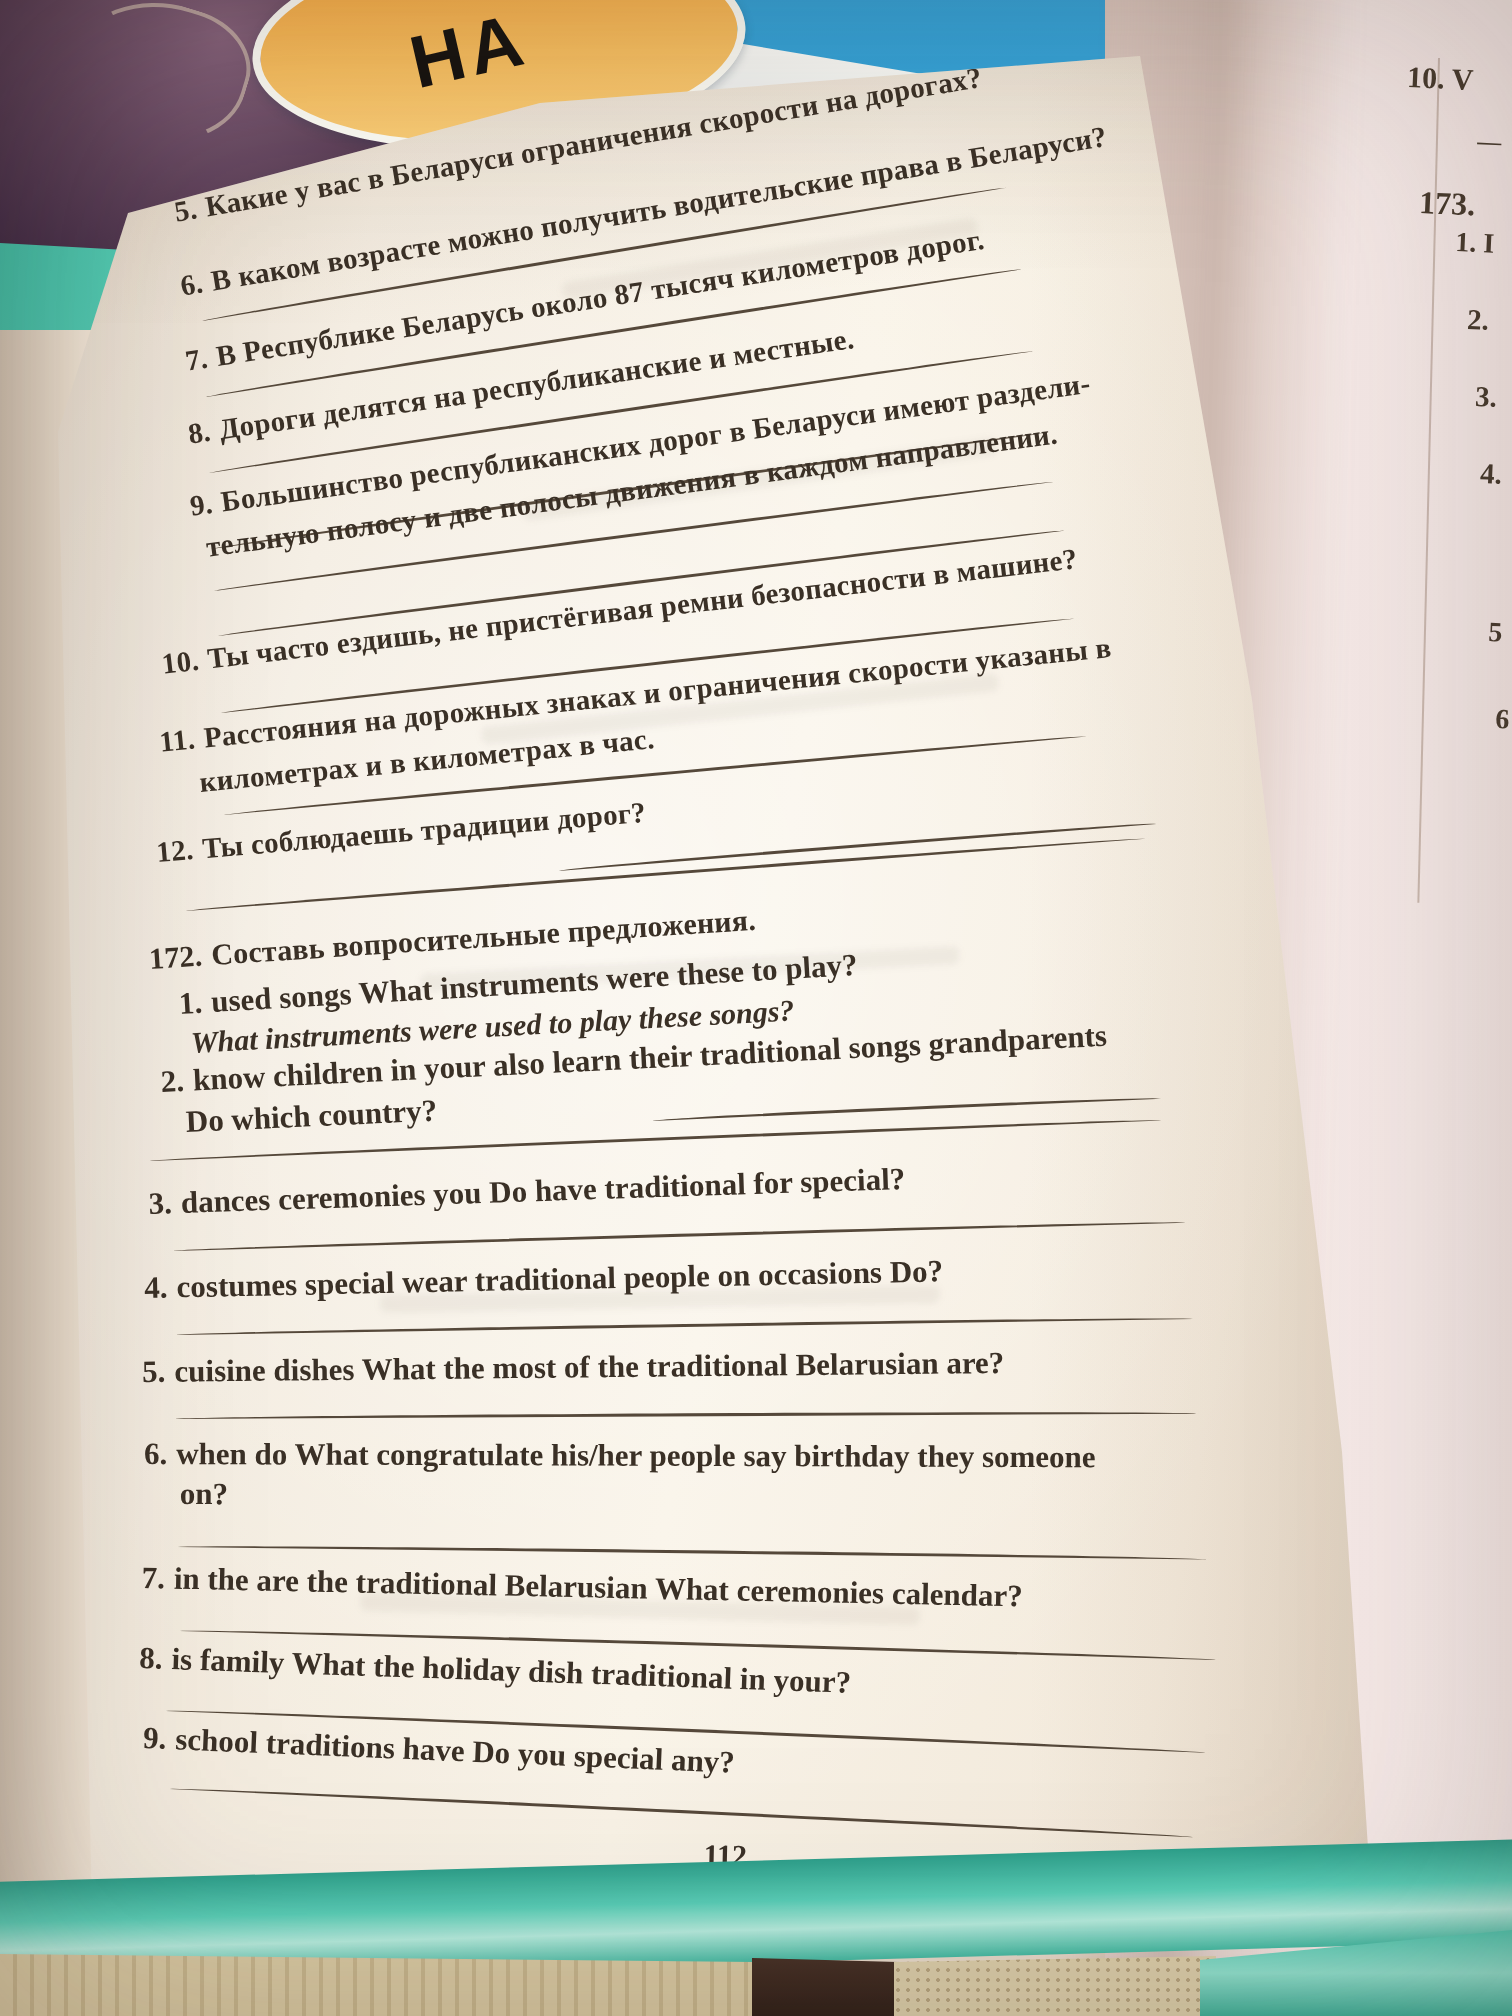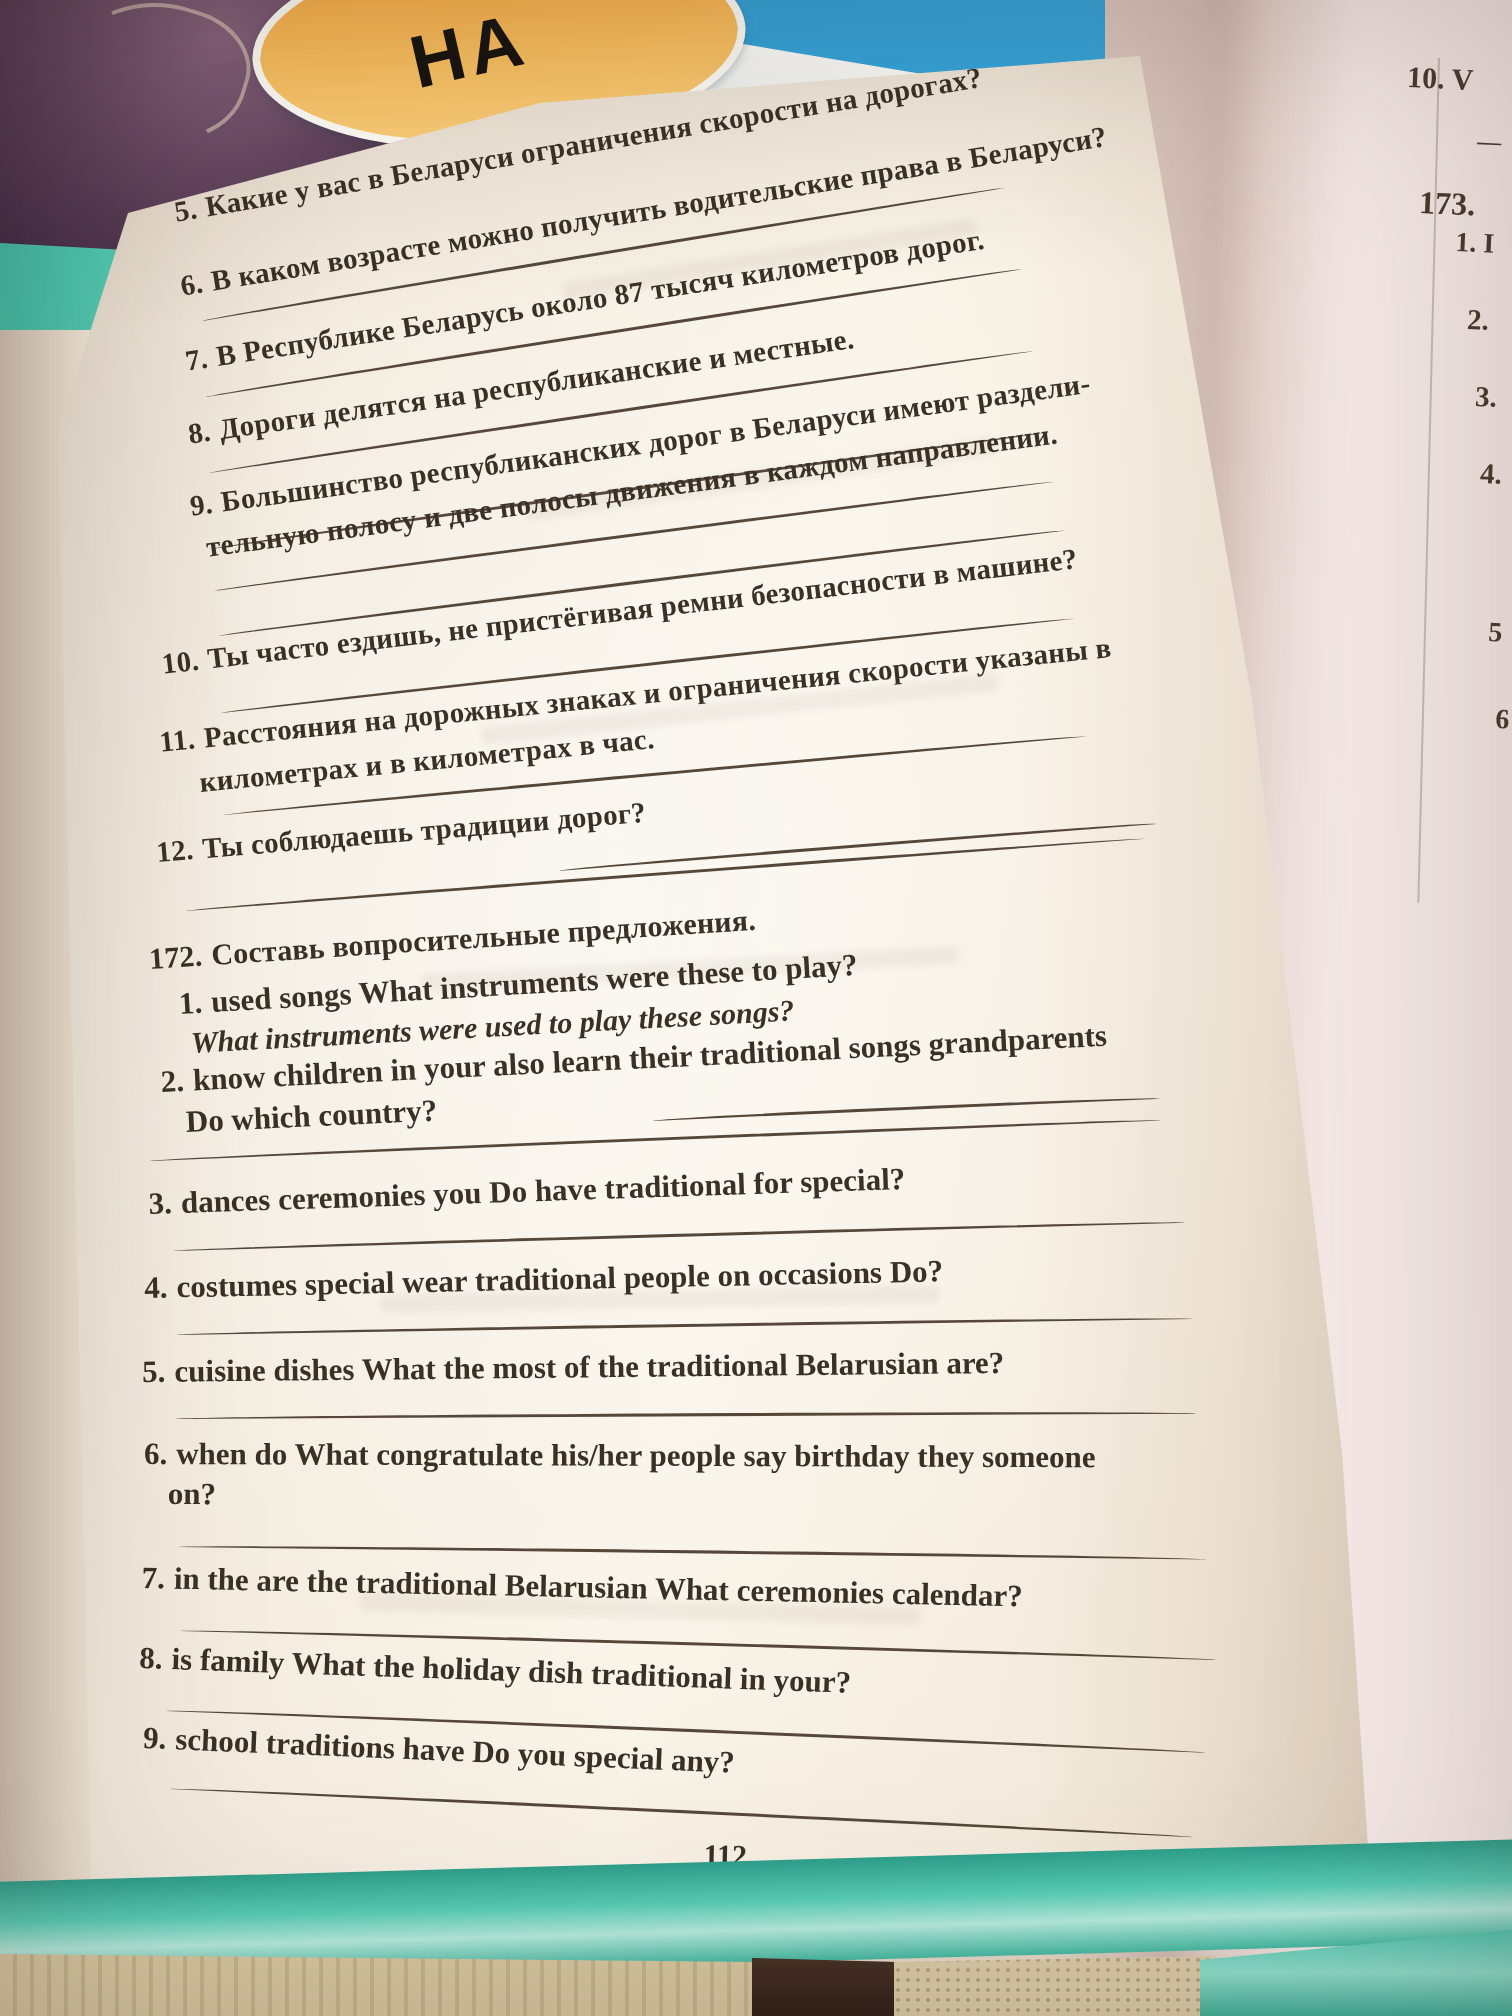--- a/index.html
+++ b/index.html
@@ -164,21 +164,21 @@
     <div class="t en" style="left:148px;top:1186px;transform:rotate(-1.9deg);"><span class="num">3.</span><span>dances ceremonies you Do have traditional for special?</span></div>
     <div class="ul" style="left:172px;top:1248px;width:1014px;transform:rotate(-1.6deg);"></div>
 
     <div class="t en" style="left:144px;top:1270px;transform:rotate(-1.2deg);"><span class="num">4.</span><span>costumes special wear traditional people on occasions Do?</span></div>
     <div class="ul" style="left:175px;top:1332px;width:1018px;transform:rotate(-0.9deg);"></div>
 
     <div class="t en" style="left:142px;top:1354px;transform:rotate(-0.6deg);"><span class="num">5.</span><span>cuisine dishes What the most of the traditional Belarusian are?</span></div>
     <div class="ul" style="left:174px;top:1416px;width:1022px;transform:rotate(-0.3deg);"></div>
 
     <div class="t en" style="left:144px;top:1436px;transform:rotate(0.2deg);"><span class="num">6.</span><span>when do What congratulate his/her people say birthday they someone</span></div>
-    <div class="t en" style="left:168px;top:1476px;transform:rotate(0.3deg);">on?</div>
+    <div class="t en" style="left:180px;top:1476px;transform:rotate(0.3deg);">on?</div>
     <div class="ul" style="left:178px;top:1544px;width:1030px;transform:rotate(0.7deg);"></div>
 
     <div class="t en" style="left:142px;top:1560px;transform:rotate(1.2deg);"><span class="num">7.</span><span>in the are the traditional Belarusian What ceremonies calendar?</span></div>
     <div class="ul" style="left:180px;top:1628px;width:1036px;transform:rotate(1.6deg);"></div>
 
     <div class="t en" style="left:140px;top:1640px;transform:rotate(2deg);"><span class="num">8.</span><span>is family What the holiday dish traditional in your?</span></div>
     <div class="ul" style="left:166px;top:1708px;width:1040px;transform:rotate(2.3deg);"></div>
 
     <div class="t en" style="left:144px;top:1720px;transform:rotate(2.4deg);"><span class="num">9.</span><span>school traditions have Do you special any?</span></div>
     <div class="ul" style="left:170px;top:1786px;width:1024px;transform:rotate(2.7deg);"></div>

